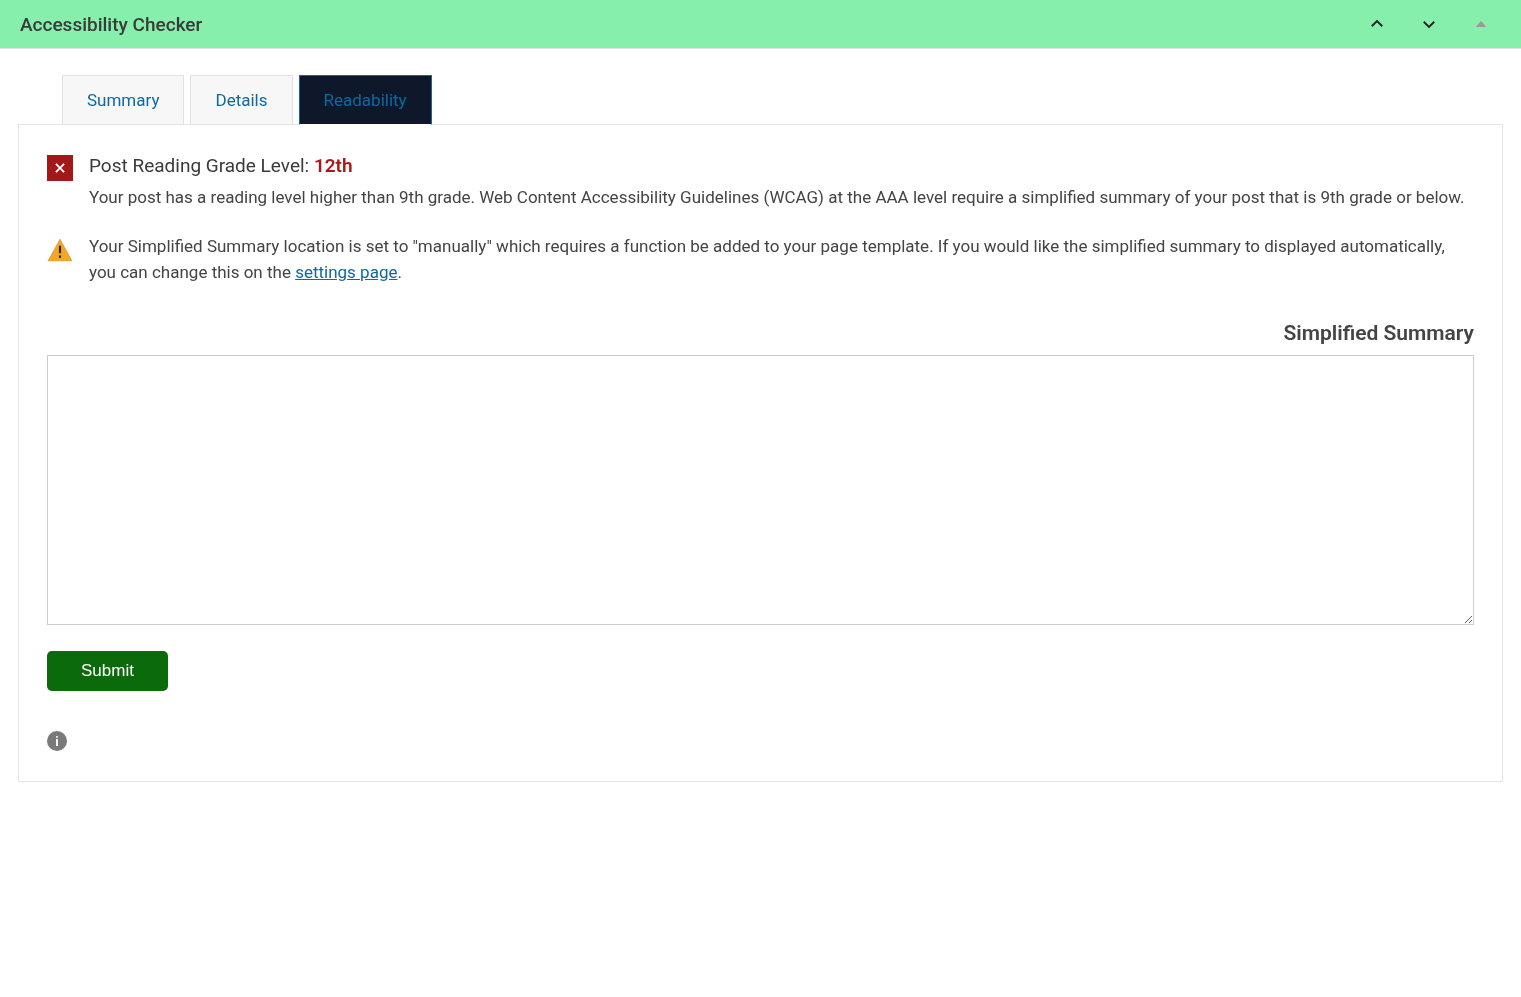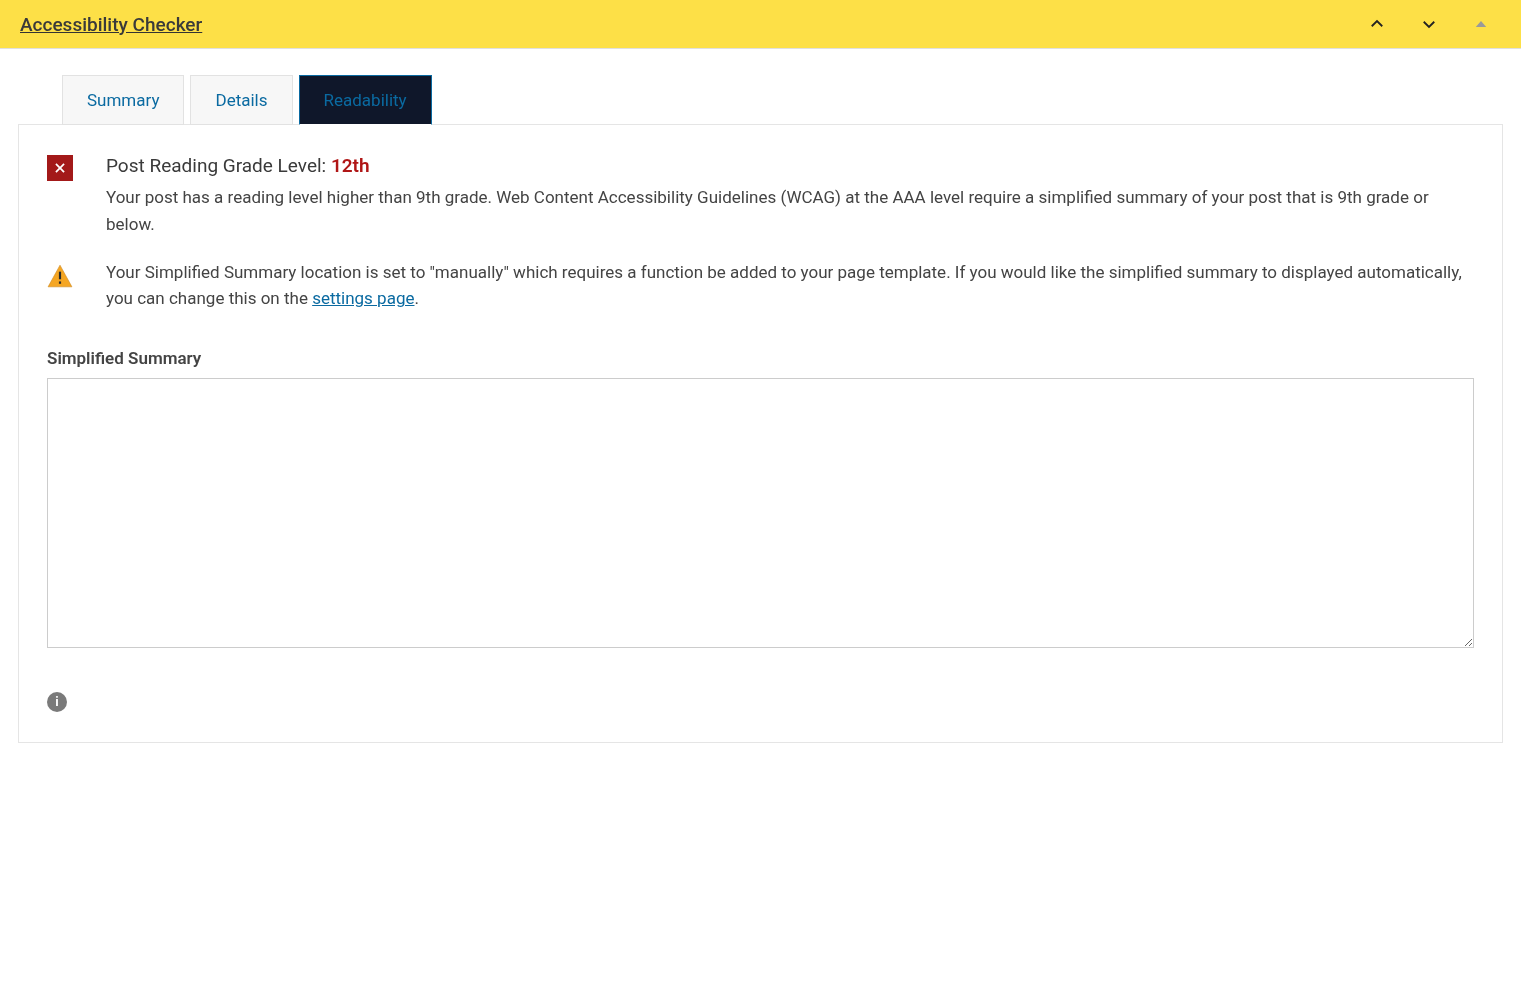--- a/index.html
+++ b/index.html
@@ -9,22 +9,21 @@
     color: #333;
     font-size: 16px;
   }
   .panel { width: 1521px; }
   .panel-header {
     display: flex;
     align-items: center;
     justify-content: space-between;
     padding: 10px 20px 10px 20px;
     border-bottom: 1px solid #e0e0e0;
-    background:#fde047;
-    text-decoration:underline;
+    background:#86efac;
   }
   .panel-title { font-size: 19px; color: #3a3a3a; font-weight: 500; }
   .panel-controls { display: flex; align-items: center; gap: 24px; padding-right: 6px;}
   .ctrl { display:flex; align-items:center; justify-content:center; width:28px; height:28px; cursor:pointer; color:#222; }
   .ctrl svg { width: 18px; height: 18px; stroke: currentColor; fill: none; stroke-width: 2.4; }
 
   .content { padding: 0 18px; }
   .tabs { display: flex; margin-top: 26px; padding-left: 44px; }
   .tab {
     padding: 14px 24px;
@@ -44,33 +43,33 @@
     z-index: 2;
     color: #0a6aa1;
   }
 
   .tab-body {
     border: 1px solid #e5e5e5;
     padding: 26px 28px 30px 28px;
     margin-top: -1px;
   }
 
-  .notice { display:flex; gap: 33px; margin-bottom: 22px; }
+  .notice { display:flex; gap: 16px; margin-bottom: 22px; }
   .notice-icon { flex: 0 0 26px; margin-top:4px; }
   .sq-error {
     width: 26px; height: 26px; background:#a31919; display:flex; align-items:center; justify-content:center;
   }
   .sq-error svg { width:14px; height:14px; stroke:#fff; stroke-width:3; fill:none; }
 
   .notice-body { flex:1; color:#444; font-size: 17px; line-height: 1.55; }
   .notice-title { font-size: 19px; color:#3a3a3a; margin-bottom: 4px; }
   .level { color:#b01616; font-weight:600; }
   a.link { color:#0a6aa1; text-decoration: underline; }
 
-  .sect-label { font-size: 17px; font-weight:600; color:#444; margin: 36px 0 10px 0; }
+  .sect-label { font-size: 21px; font-weight:600; color:#444; margin: 36px 0 10px 0; text-align: right; }
   textarea.summary {
     width: 100%; height: 270px; border:1px solid #ccc; padding:10px; font-family:inherit; font-size:15px;
     resize: both;
   }
   .submit-btn {
     margin-top: 22px;
     background:#0b6b0b;
     color:#fff; border:none; border-radius:5px;
     padding: 10px 34px; font-size:17px; cursor:pointer; font-weight:500;
   }
@@ -144,20 +143,23 @@
         <div class="notice-body">
           <div>
             <span>Your Simplified Summary location is set to "manually" which requires a function be added to your page template. If you would like the simplified summary to displayed automatically, you can change this on the </span><a href="#" class="link">settings page</a><span>.</span>
           </div>
         </div>
       </div>
 
       <div class="sect-label">Simplified Summary</div>
       <textarea class="summary" value="" style=""></textarea>
 
+      <div>
+        <button class="submit-btn">Submit</button>
+      </div>
 
       <div class="footer-link">
         <span class="info-icon">i</span>
       </div>
 
     </div>
 
   </div>
 </div>
 

